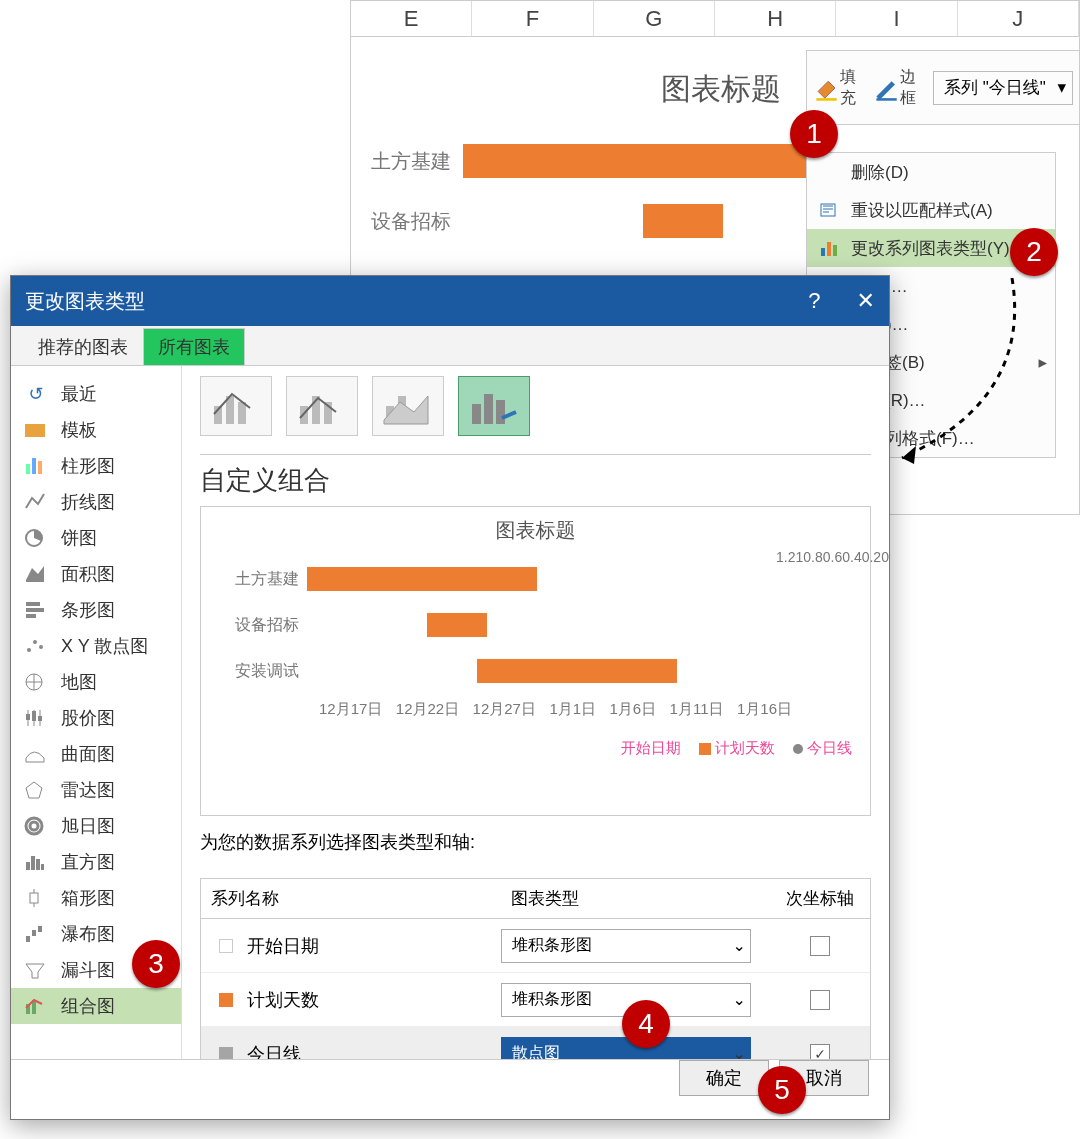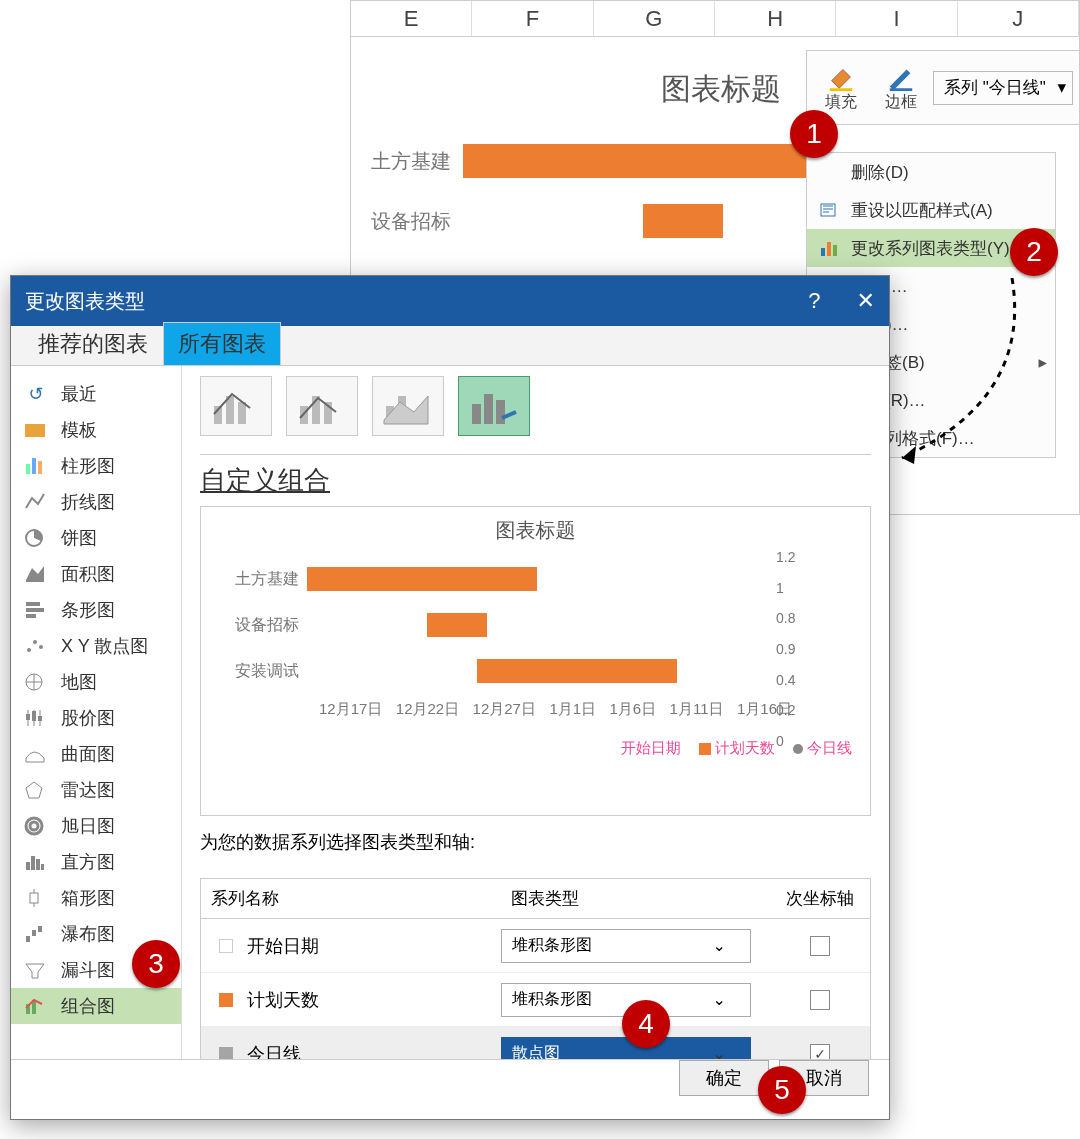--- a/index.html
+++ b/index.html
@@ -15,79 +15,79 @@
   .bg-row .lbl { width:90px; text-align:right; font-size:20px; color:#777; margin-right:12px;}
   .bg-row .track { flex:1; height:34px; position:relative; }
   .bg-bar { position:absolute; top:0; height:34px; background:#ED7D31; }
   .sel-handles { position:absolute; left:463px; top:140px; width:10px; height:48px; }
   .sel-handles::before, .sel-handles::after { content:""; position:absolute; width:8px; height:8px; background:#fff; border:1px solid #3b8fd6; border-radius:50%; left:0;}
   .sel-handles::before { top:-8px; }
   .sel-handles::after { bottom:-8px; }
 
   
   .mini-tb { position:absolute; left:806px; top:50px; width:274px; height:75px; background:#fcfcfc; border:1px solid #ccc; display:flex; align-items:center; padding:0 6px; gap:4px;}
-  .mini-btn { display:flex; flex-direction:column; align-items:center; justify-content:center; width:56px; height:65px; font-size:16px; color:#444;}
+  .mini-btn { display:flex; flex-direction:row; align-items:center; justify-content:center; width:56px; height:65px; font-size:16px; color:#444;}
   .mini-btn svg { width:30px; height:30px; }
   .mini-series { flex:1; height:34px; border:1px solid #bbb; display:flex; align-items:center; justify-content:space-between; padding:0 6px 0 10px; font-size:17px; }
 
   
   .ctx { position:absolute; left:806px; top:152px; width:250px; background:#fcfcfc; border:1px solid #ccc; }
   .ctx-item { display:flex; align-items:center; height:38px; padding:0 8px 0 44px; position:relative; font-size:17px; color:#333; }
   .ctx-item.hl { background:#C5E0B3; }
   .ctx-item .ic { position:absolute; left:10px; width:24px; height:24px; display:flex; align-items:center; justify-content:center; }
   .ctx-sub { position:absolute; right:8px; color:#555; }
 
   
   .callout { position:absolute; width:48px; height:48px; border-radius:50%; background:#C00000; color:#fff; font-size:28px; display:flex; align-items:center; justify-content:center; box-shadow:0 2px 3px rgba(0,0,0,.4); z-index:400;}
 
   
   .dialog { position:absolute; left:10px; top:275px; width:880px; height:845px; background:#fff; box-shadow:0 6px 24px rgba(0,0,0,.35); z-index:200; border:1px solid #777;}
   .dlg-title { height:50px; background:#1B5AA0; color:#fff; display:flex; align-items:center; padding:0 14px; font-size:20px; justify-content:space-between;}
   .dlg-title .tbtns { display:flex; gap:36px; font-size:22px;}
   .dlg-tabs { height:40px; display:flex; align-items:flex-end; padding:0 12px; border-bottom:1px solid #ccc; background:#f3f3f3;}
-  .dlg-tab { padding:6px 14px; font-size:22px; color:#333; border:1px solid transparent; border-bottom:none;}
-  .dlg-tab.active { background:#0ea5e9; border-color:#ccc; }
+  .dlg-tab { padding:6px 14px; font-size:18px; color:#333; border:1px solid transparent; border-bottom:none;}
+  .dlg-tab.active { background:#22c55e; border-color:#ccc; }
   .dlg-body { display:flex; height:calc(100% - 50px - 40px - 60px); }
 
   .cat-list { width:170px; padding:10px 0; overflow:hidden; }
   .cat-item { display:flex; align-items:center; height:36px; padding:0 12px; font-size:18px; color:#333; gap:12px; }
   .cat-item.sel { background:#C5E0B3; }
   .cat-item .ci { width:26px; height:20px; display:flex; align-items:center; justify-content:center;}
   .cat-item .ci svg { width:24px; height:20px; }
 
   .right-pane { flex:1; padding:10px 18px 0 18px; border-left:1px solid #ddd; overflow:hidden;}
   .subtype-row { display:flex; gap:14px; margin-bottom:18px;}
   .subtype { width:72px; height:60px; border:1px solid #ccc; background:#f7f7f7; display:flex; align-items:center; justify-content:center; position:relative;}
   .subtype.sel { background:#9FD8B8; border-color:#4a9d6b;}
   .subtype svg { width:56px; height:44px; }
-  .combo-h { font-size:26px; color:#333; margin-bottom:8px;text-decoration:underline;}
+  .combo-h { font-size:26px; color:#333; margin-bottom:8px;}
   .sep { border:0; border-top:1px solid #ccc; margin:0 0 8px 0;}
   .preview { border:1px solid #ccc; height:310px; padding:10px 18px 6px 18px; margin-bottom:14px; position:relative;}
   .pv-title { text-align:center; font-size:20px; color:#555; margin-bottom:12px;}
   .pv-row { display:flex; align-items:center; height:46px;}
   .pv-row .pl { width:80px; text-align:right; font-size:16px; color:#777; margin-right:8px;}
   .pv-row .pt { flex:1; height:24px; position:relative;}
   .pv-bar { position:absolute; top:0; height:24px; background:#ED7D31;}
-  .pv-sec-axis { position:absolute; right:60px; top:42px; height:200px; width:34px; text-align:left; font-size:14px; color:#777; display:flex; flex-direction:column; justify-content:space-between;}
+  .pv-sec-axis { position:absolute; right:60px; top:42px; height:200px; width:34px; text-align:left; font-size:14px; color:#777; display:flex; flex-direction:row; justify-content:space-between;}
   .pv-xaxis { display:flex; justify-content:space-between; padding:0 60px 0 100px; font-size:15px; color:#777; margin-top:6px;}
   .pv-legend { text-align:right; font-size:15px; color:#ec4899; margin-top:20px;}
   .pv-legend .sq { display:inline-block; width:12px; height:12px; background:#ED7D31; margin:0 4px 0 14px; vertical-align:middle;}
   .pv-legend .dot { display:inline-block; width:10px; height:10px; background:#888; border-radius:50%; margin:0 4px 0 14px; vertical-align:middle;}
 
   .series-caption { font-size:18px; margin-bottom:24px;}
   .series-table { border:1px solid #ccc;}
   .series-table .sh { display:flex; font-size:17px; border-bottom:1px solid #ccc;}
   .series-table .sh div { padding:8px 10px;}
   .c-name { width:300px; } .c-type { flex:1; } .c-sec { width:100px; text-align:center;}
   .series-table .sr { display:flex; align-items:center; height:54px; border-bottom:1px solid #eee;}
   .series-table .sr.active { background:#eee;}
   .sr .swatch { width:14px; height:14px; margin:0 10px 0 18px;}
   .sr .sname { flex:0 0 258px; font-size:18px; padding-left:4px;}
   .sr .stype { flex:1;}
-  .sr .stype .sel-box { width:250px; height:34px; border:1px solid #aaa; display:flex; align-items:center; justify-content:space-between; padding:0 24px 0 10px; background:#fff;}
+  .sr .stype .sel-box { width:250px; height:34px; border:1px solid #aaa; display:flex; align-items:center; justify-content:space-between; padding:0 4px 0 10px; background:#fff;}
   .sr.active .stype .sel-box { background:#1B5AA0; color:#fff; border-color:#1B5AA0;}
   .sr .ssec { width:100px; display:flex; justify-content:center;}
   .cbx { width:20px; height:20px; border:1px solid #888; background:#fff; display:flex; align-items:center; justify-content:center; font-size:14px; color:#444;}
 
   .dlg-foot { height:60px; display:flex; align-items:flex-start; justify-content:flex-end; gap:10px; padding:0 20px; border-top:1px solid #ccc;}
   .dlg-btn { width:90px; height:36px; border:1px solid #aaa; background:#eee; font-size:18px; display:flex; align-items:center; justify-content:center;}
 
   
   .arrow { position:absolute; left:892px; top:278px; width:150px; height:200px; z-index:150; pointer-events:none;}
 </style>
@@ -409,21 +409,21 @@
       </div>
       <hr class="sep">
       <div class="combo-h">自定义组合</div>
 
       <div class="preview">
         <div class="pv-title">图表标题</div>
         <div class="pv-sec-axis">
           <span>1.2</span>
             <span>1</span>
             <span>0.8</span>
-            <span>0.9</span>
+            <span>0.6</span>
             <span>0.4</span>
             <span>0.2</span>
             <span>0</span>
         </div>
         <div class="pv-row">
             <div class="pl">土方基建</div>
             <div class="pt">
               <div class="pv-bar" style="left:0px;width:230px;"></div>
             </div>
           </div>

